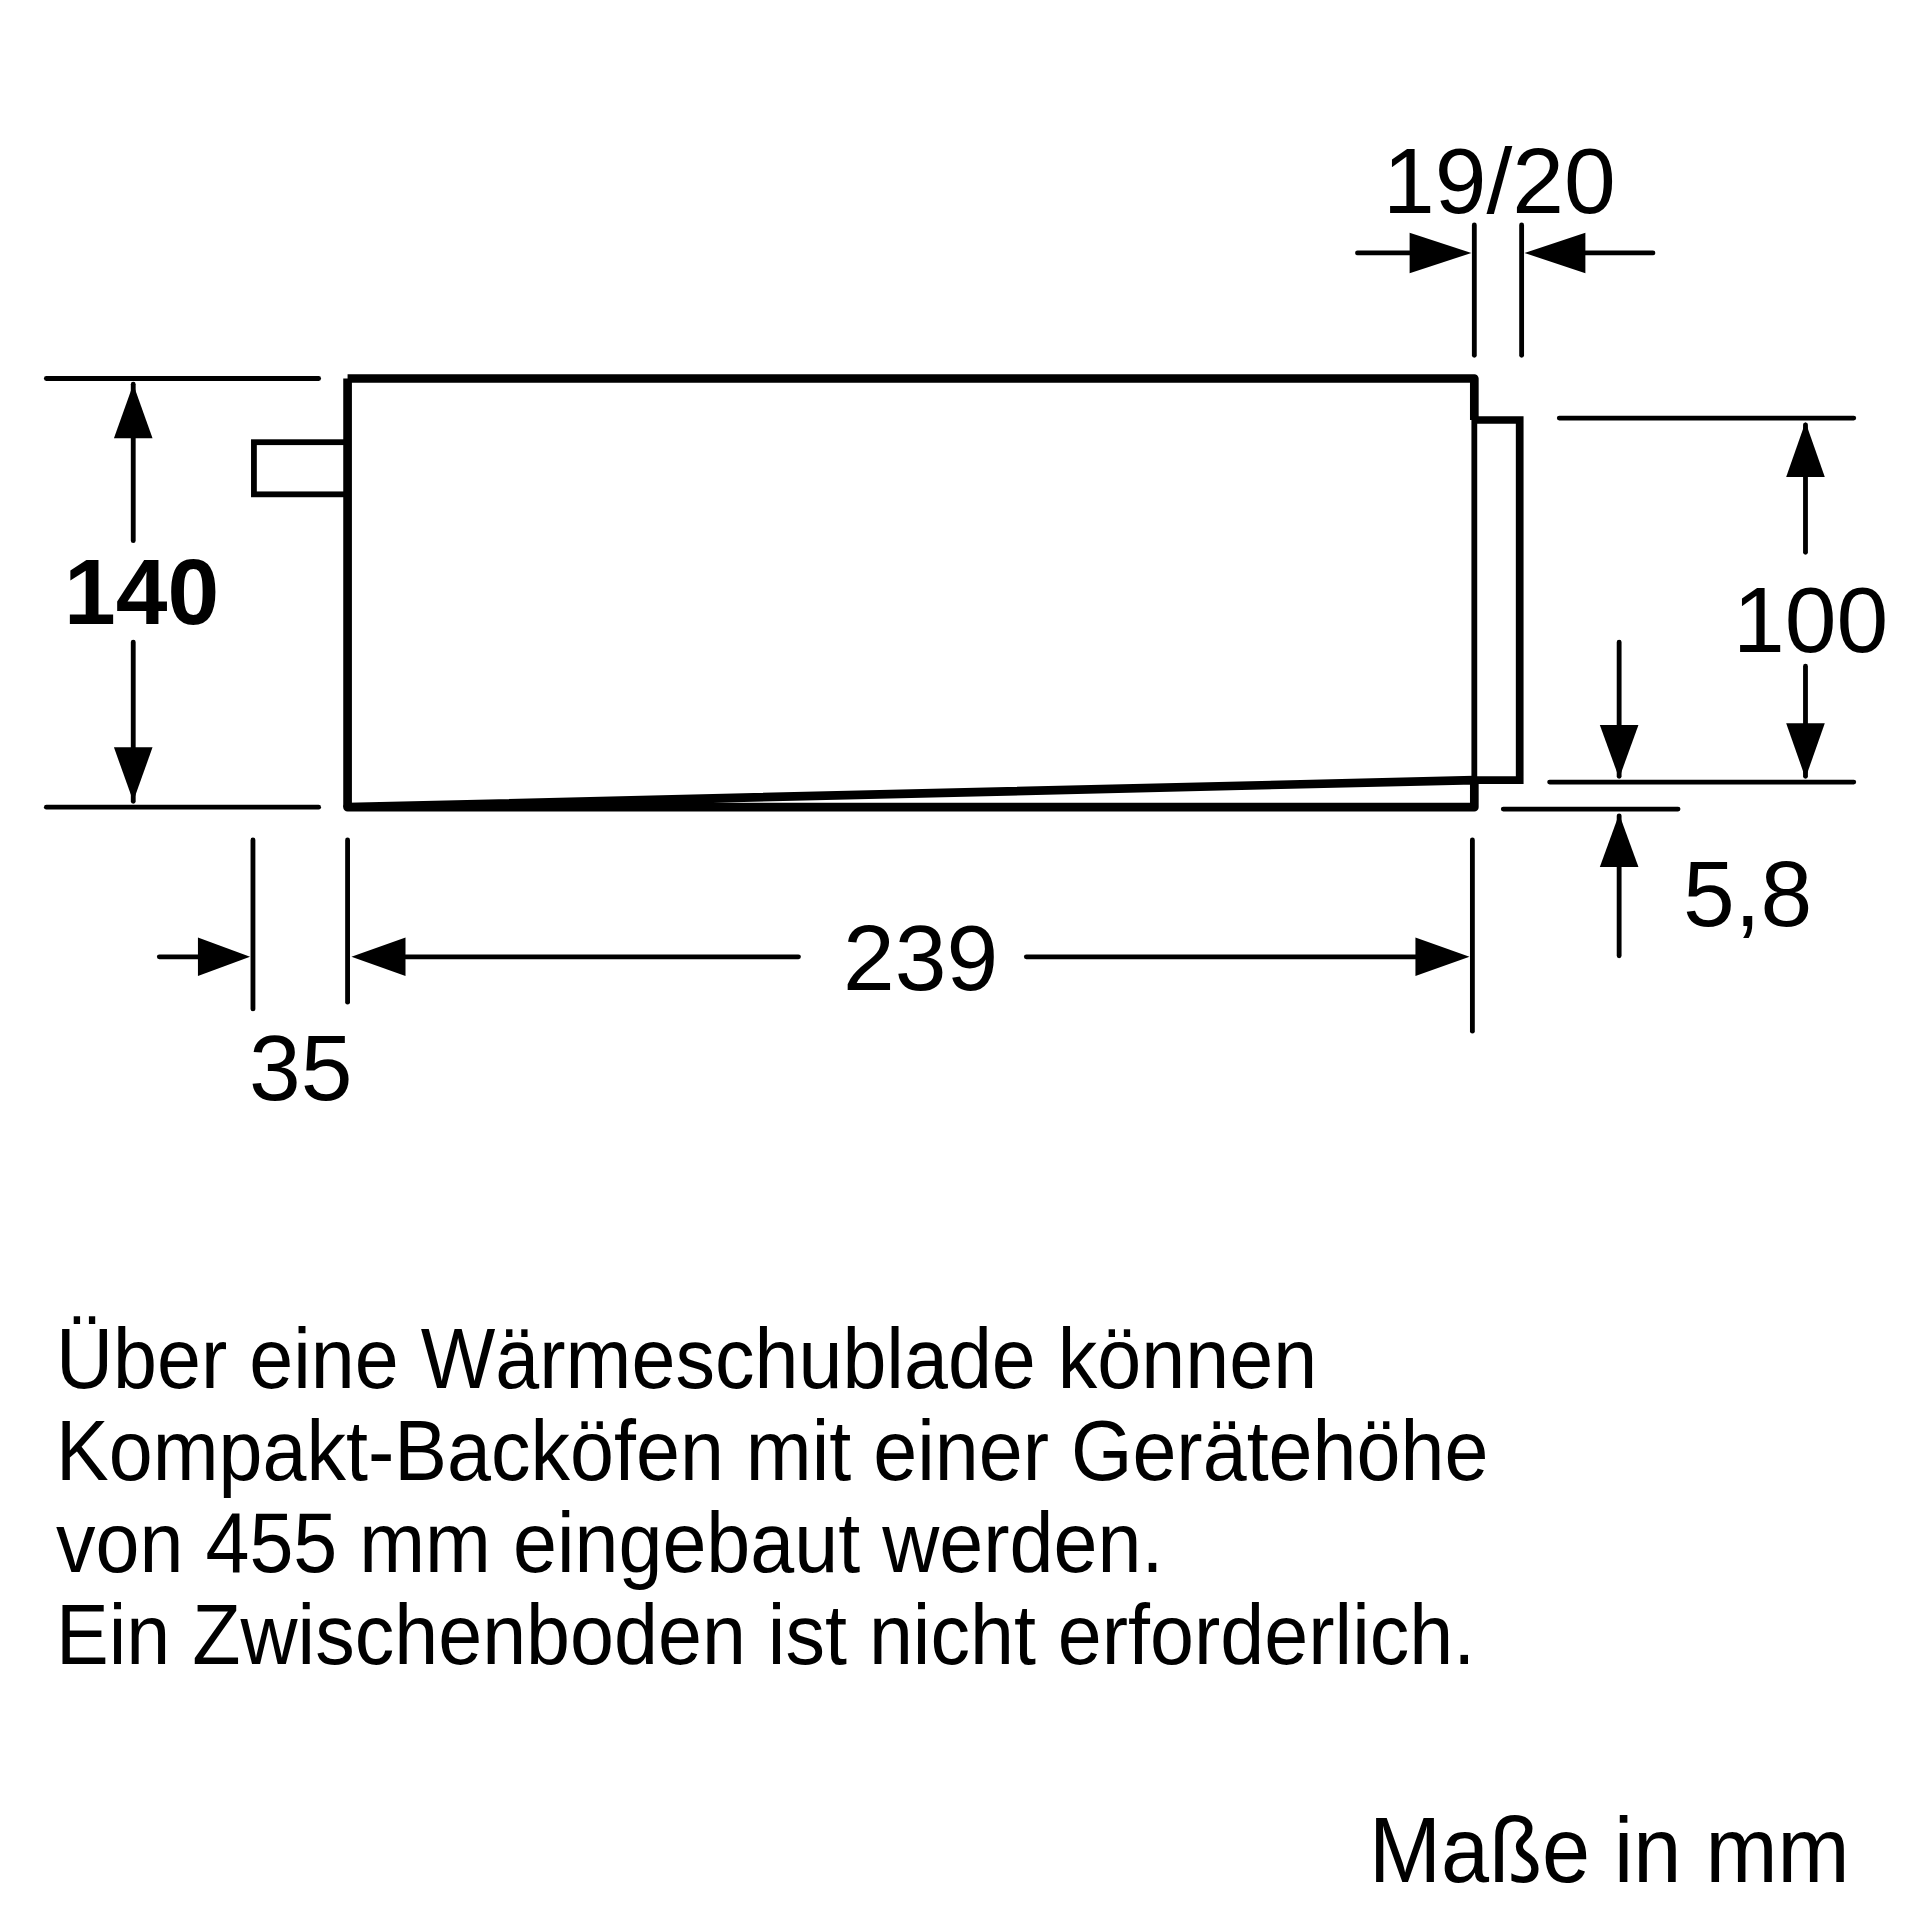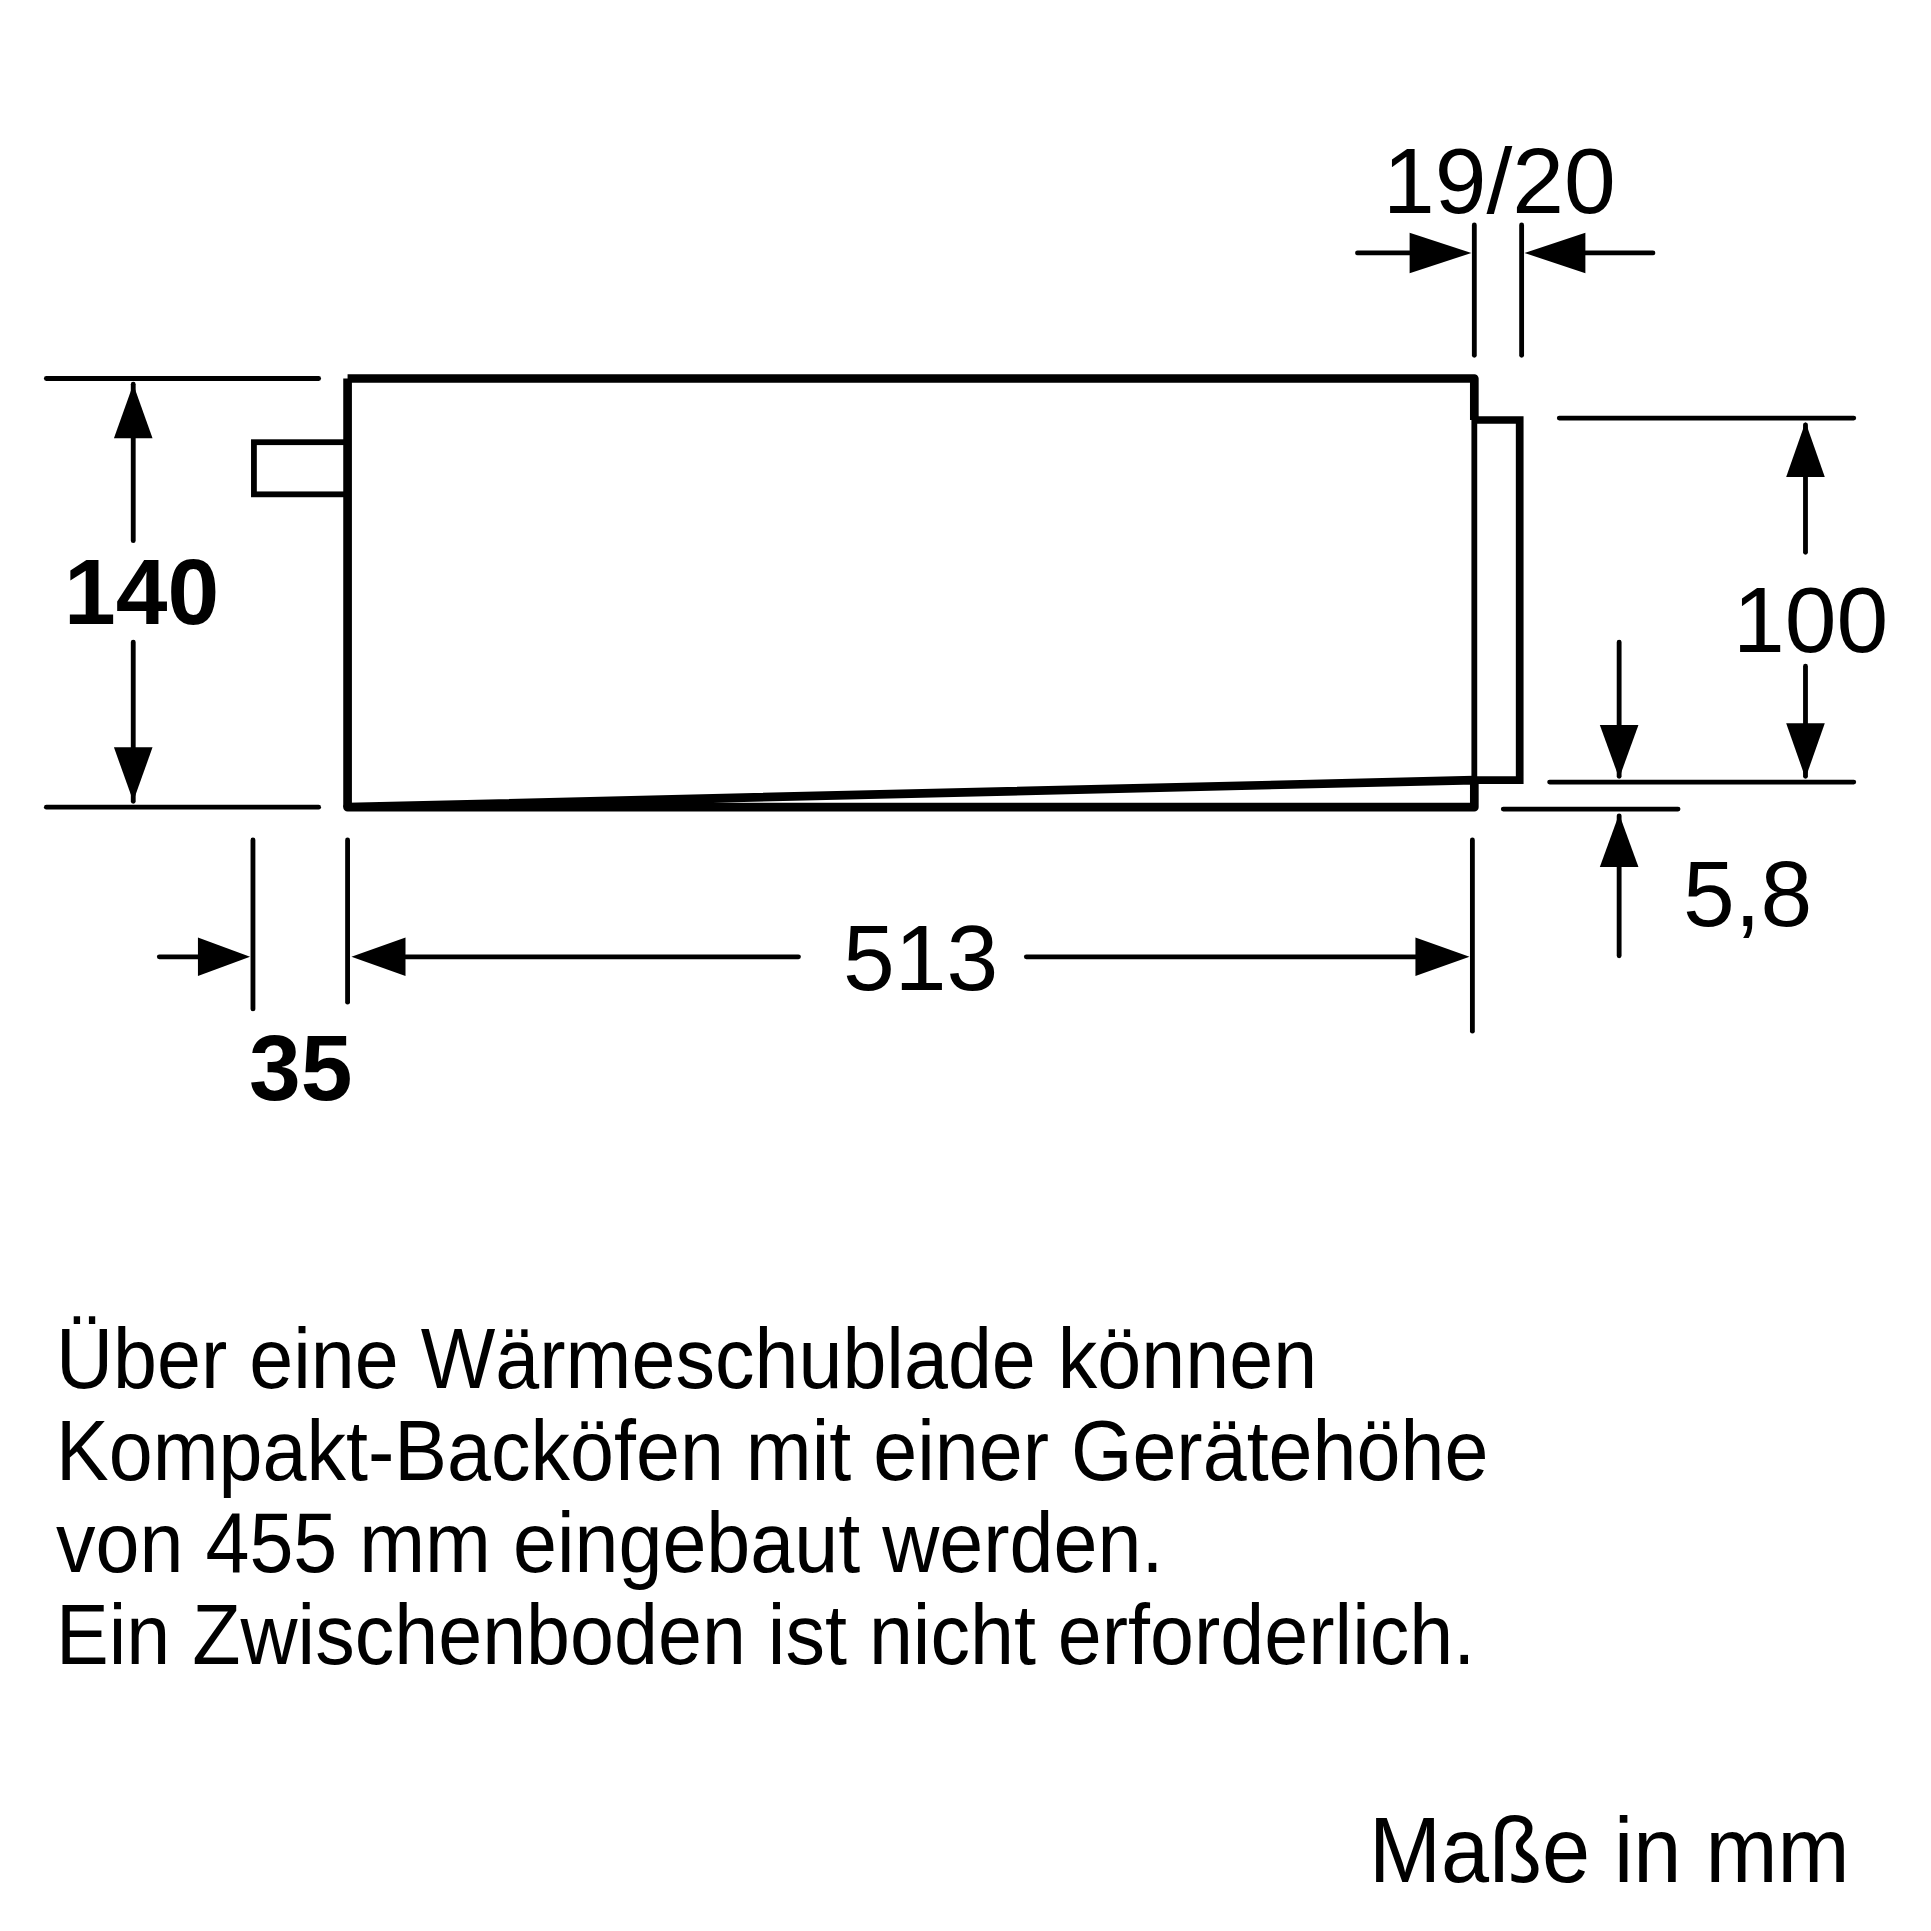--- a/index.html
+++ b/index.html
@@ -85,22 +85,22 @@
     <line x1="1406" y1="262" x2="1460" y2="262"></line>
     <line x1="1640" y1="262" x2="1712" y2="262"></line>
     <path d="M1524,262 L1460,241 L1460,283 Z" fill="#000" stroke="none"></path>
     <path d="M1579,262 L1642,241 L1642,283 Z" fill="#000" stroke="none"></path>
   </g>
 </svg>
 
 <div class="dim-label" style="left:64px; top:546px;font-weight:bold;">140</div>
 <div class="dim-label" style="left:1733px; top:574px;">100</div>
 <div class="dim-label" style="left:1683px; top:848px;">5,8</div>
-<div class="dim-label" style="left:843px; top:912px;">513</div>
-<div class="dim-label" style="left:249px; top:1022px;font-weight:bold;">35</div>
+<div class="dim-label" style="left:843px; top:912px;">239</div>
+<div class="dim-label" style="left:249px; top:1022px;">35</div>
 <div class="dim-label" style="left:1383px; top:135px;">19/20</div>
 
 <div class="description">
   <div>Über eine Wärmeschublade können</div>
   <div>Kompakt-Backöfen mit einer Gerätehöhe</div>
   <div>von 455 mm eingebaut werden.</div>
   <div>Ein Zwischenboden ist nicht erforderlich.</div>
 </div>
 
 <div class="units-note">Maße in mm</div>

